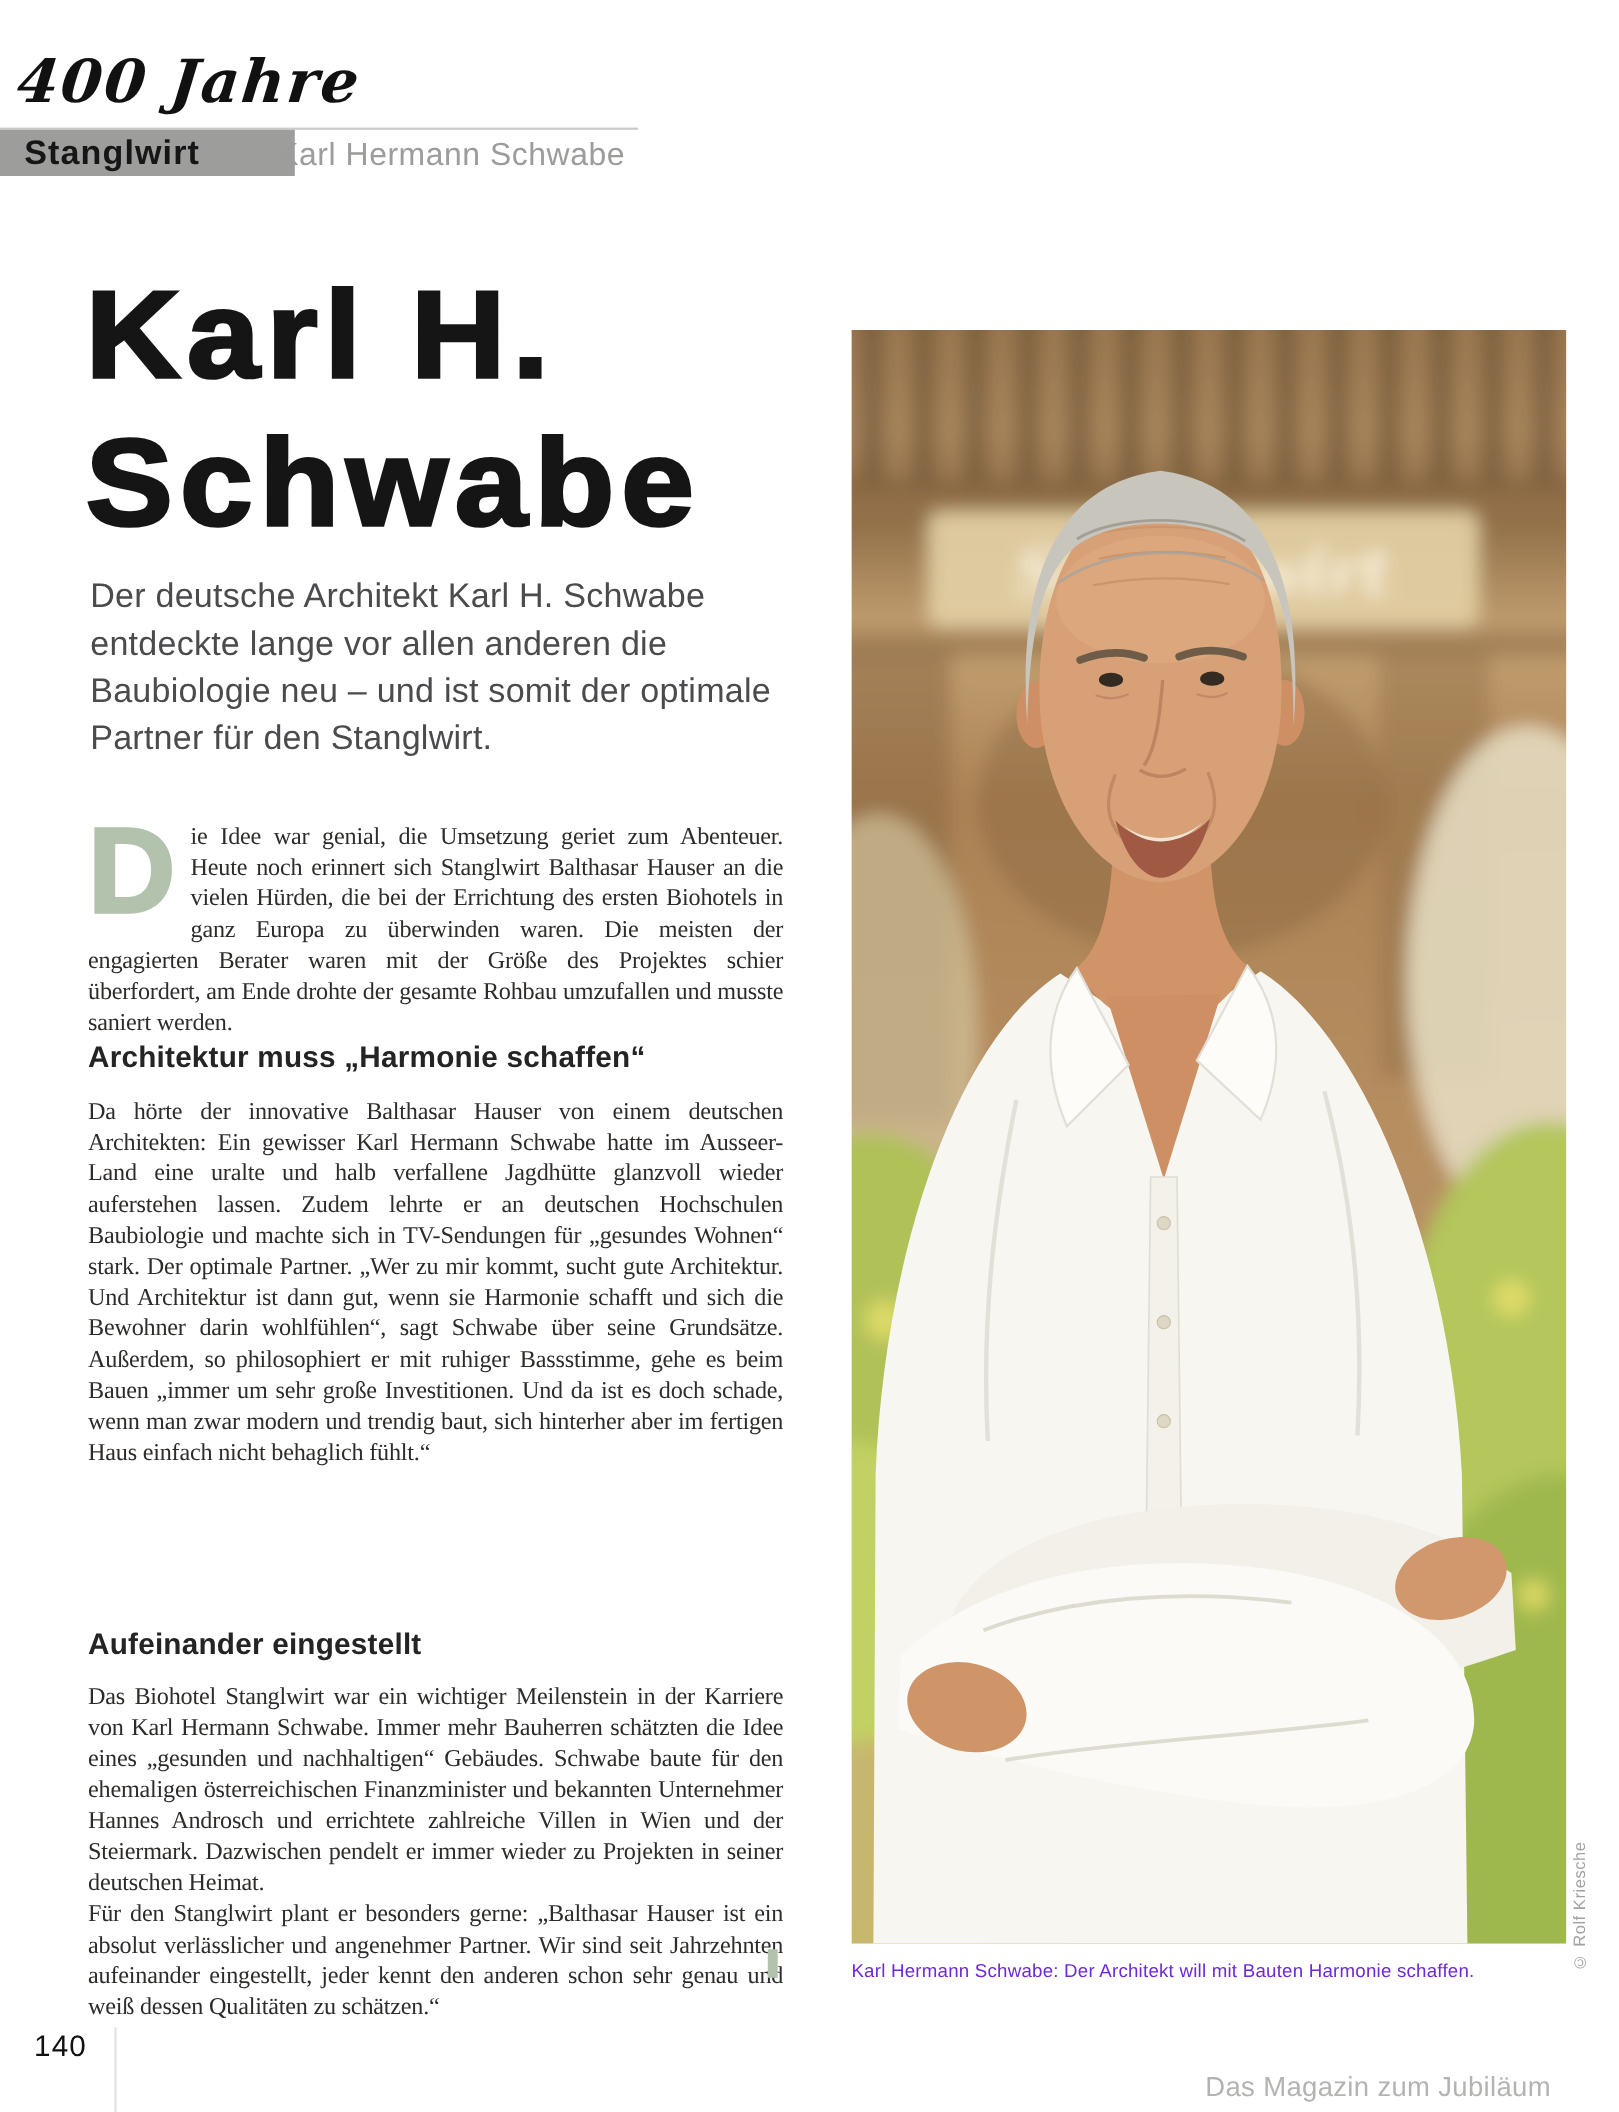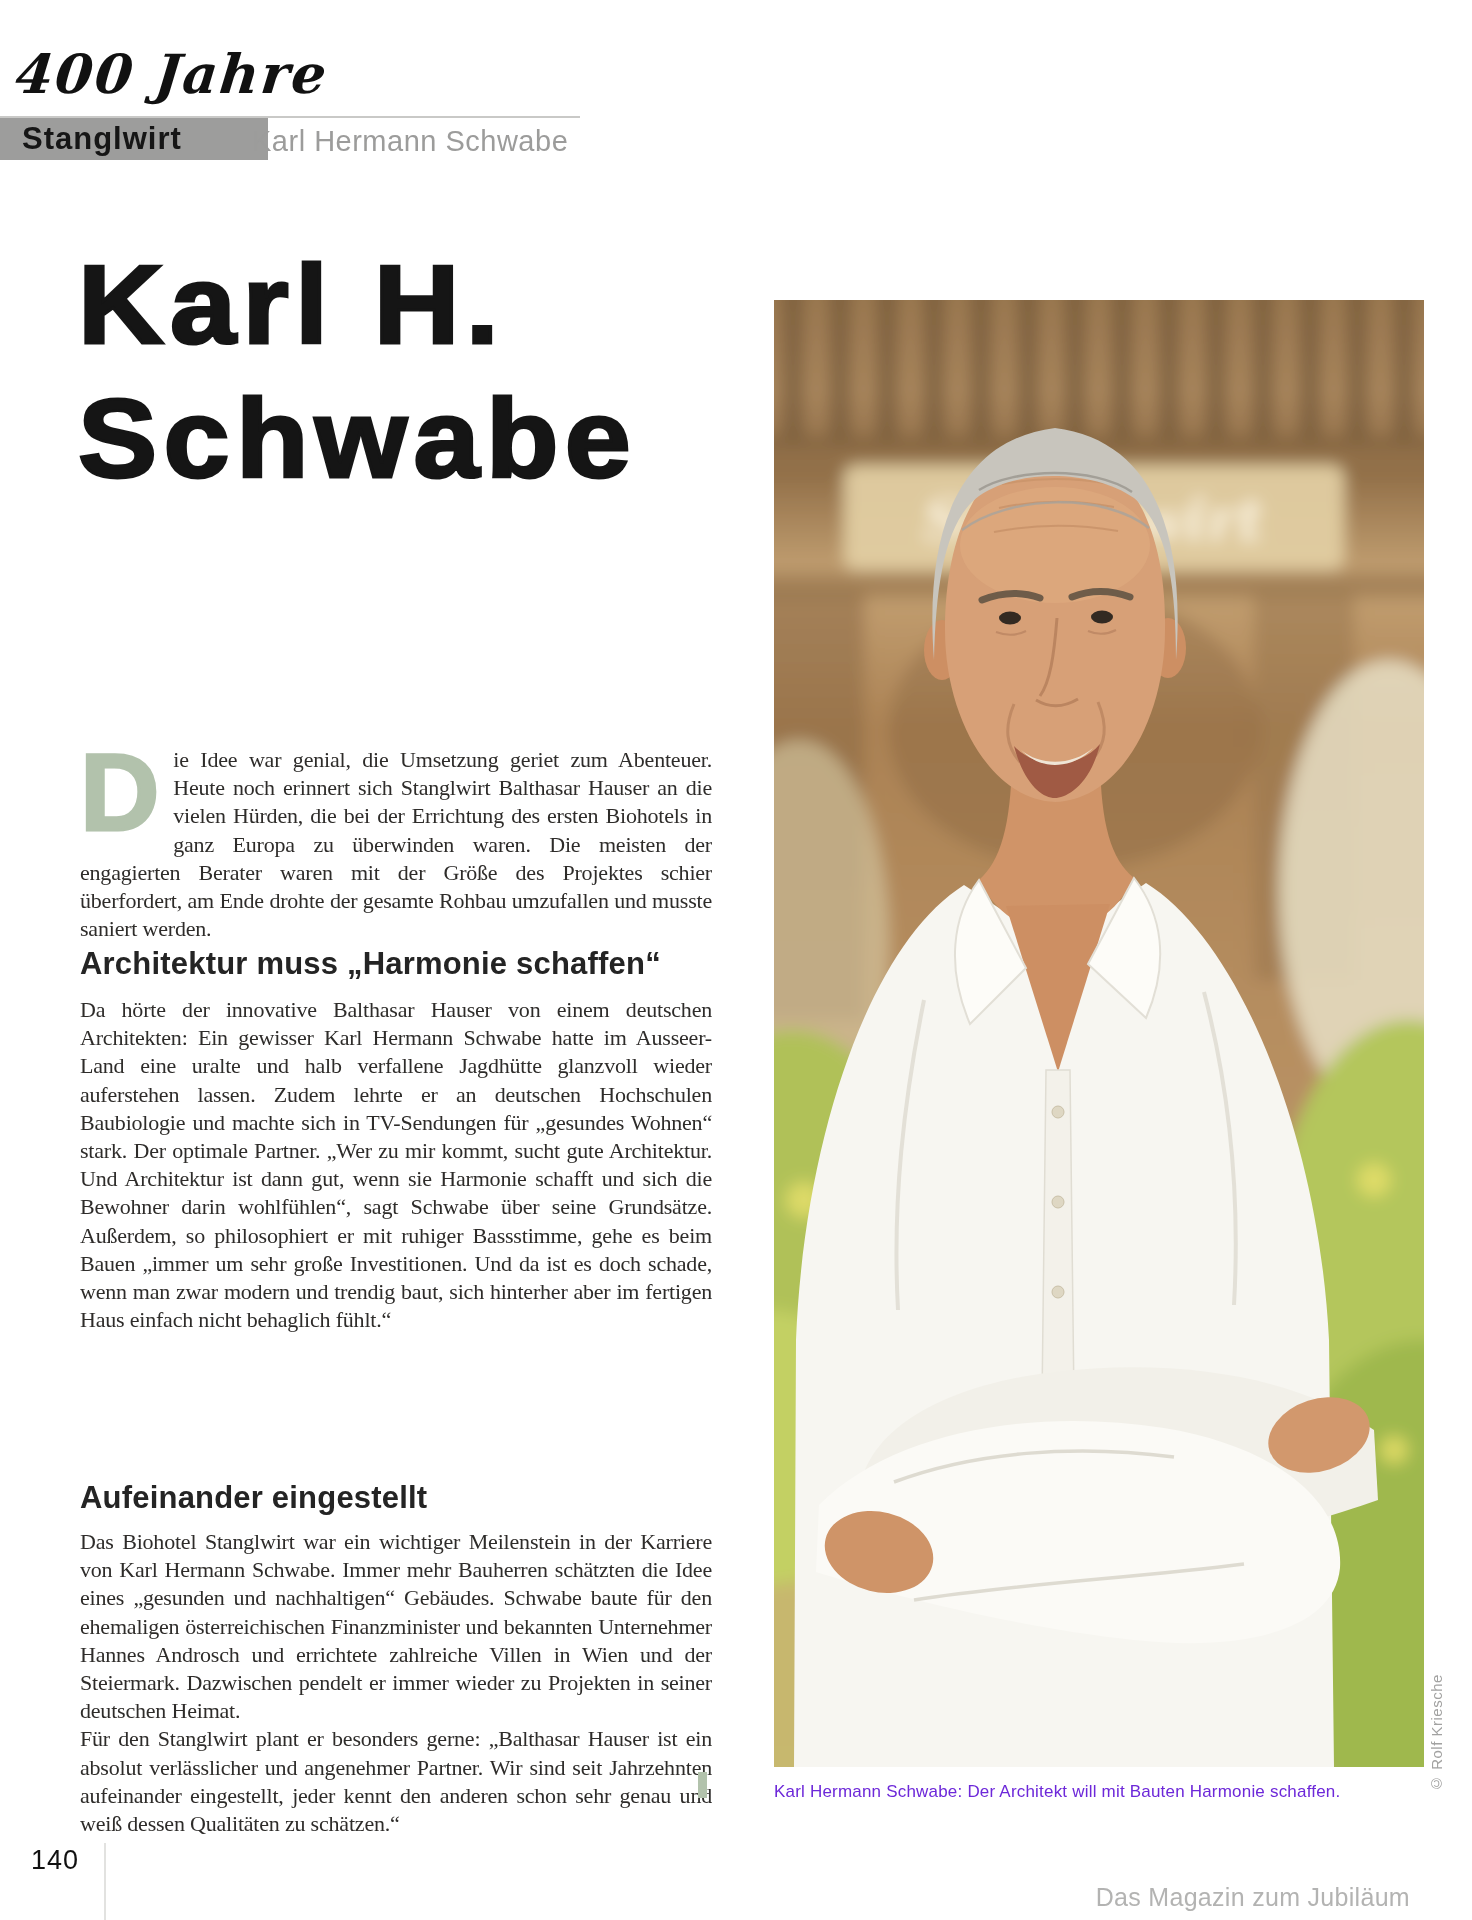--- a/index.html
+++ b/index.html
@@ -47,21 +47,21 @@
   }
   .intro{top:746px;}
   .bodyblock p{margin:0;}
   .dropcap{
     float:left;font-family:"Liberation Sans",sans-serif;font-weight:bold;
     font-size:110px;line-height:84px;color:#b2c2ac;-webkit-text-stroke:3px #b2c2ac;
     margin:4px 14px 0 0;
   }
   .xhead{
     position:absolute;left:80px;margin:0;
-    font-family:"Liberation Sans",sans-serif;font-size:31px;font-weight:bold;
+    font-family:"Liberation Sans",sans-serif;font-size:27px;font-weight:bold;
     color:#242424;letter-spacing:.2px;
   }
   .xhead-1{top:946px;}
   .xhead-2{top:1480px;}
   .block-1{top:996px;}
   .block-2{top:1528px;}
   .endmark{position:absolute;left:698px;top:1772px;width:9px;height:26px;background:#b2c2ac;}
   
   .photo{position:absolute;left:774px;top:300px;width:650px;height:1467px;margin:0;overflow:hidden;}
   .caption{
@@ -88,20 +88,21 @@
   <div class="brand-box">
     <span>Stanglwirt</span>
   </div>
   <div class="section-label">Karl Hermann Schwabe</div>
 
   <h1 class="headline">
     <span class="hl-line">Karl H.</span>
     <span class="hl-line">Schwabe</span>
   </h1>
 
+  <p class="standfirst">Der deutsche Architekt Karl H. Schwabe entdeckte lange vor allen anderen die Baubiologie neu – und ist somit der optimale Partner für den Stanglwirt.</p>
 
   <div class="intro">
     <span class="dropcap">D</span><span>ie Idee war genial, die Umsetzung geriet zum Abenteuer. Heute noch erinnert sich Stanglwirt Balthasar Hauser an die vielen Hürden, die bei der Errichtung des ersten Biohotels in ganz Europa zu überwinden waren. Die meisten der engagierten Berater waren mit der Größe des Projektes schier überfordert, am Ende drohte der gesamte Rohbau umzufallen und musste saniert werden.</span>
   </div>
 
   <h2 class="xhead xhead-1">Architektur muss „Harmonie schaffen“</h2>
   <div class="bodyblock block-1">
     <p>Da hörte der innovative Balthasar Hauser von einem deutschen Architekten: Ein gewisser Karl Hermann Schwabe hatte im Ausseer-Land eine uralte und halb verfallene Jagdhütte glanzvoll wieder auferstehen lassen. Zudem lehrte er an deutschen Hochschulen Baubiologie und machte sich in TV-Sendungen für „gesundes Wohnen“ stark. Der optimale Partner. „Wer zu mir kommt, sucht gute Architektur. Und Architektur ist dann gut, wenn sie Harmonie schafft und sich die Bewohner darin wohlfühlen“, sagt Schwabe über seine Grundsätze. Außerdem, so philosophiert er mit ruhiger Bassstimme, gehe es beim Bauen „immer um sehr große Investitionen. Und da ist es doch schade, wenn man zwar modern und trendig baut, sich hinterher aber im fertigen Haus einfach nicht behaglich fühlt.“</p>
   </div>
 

